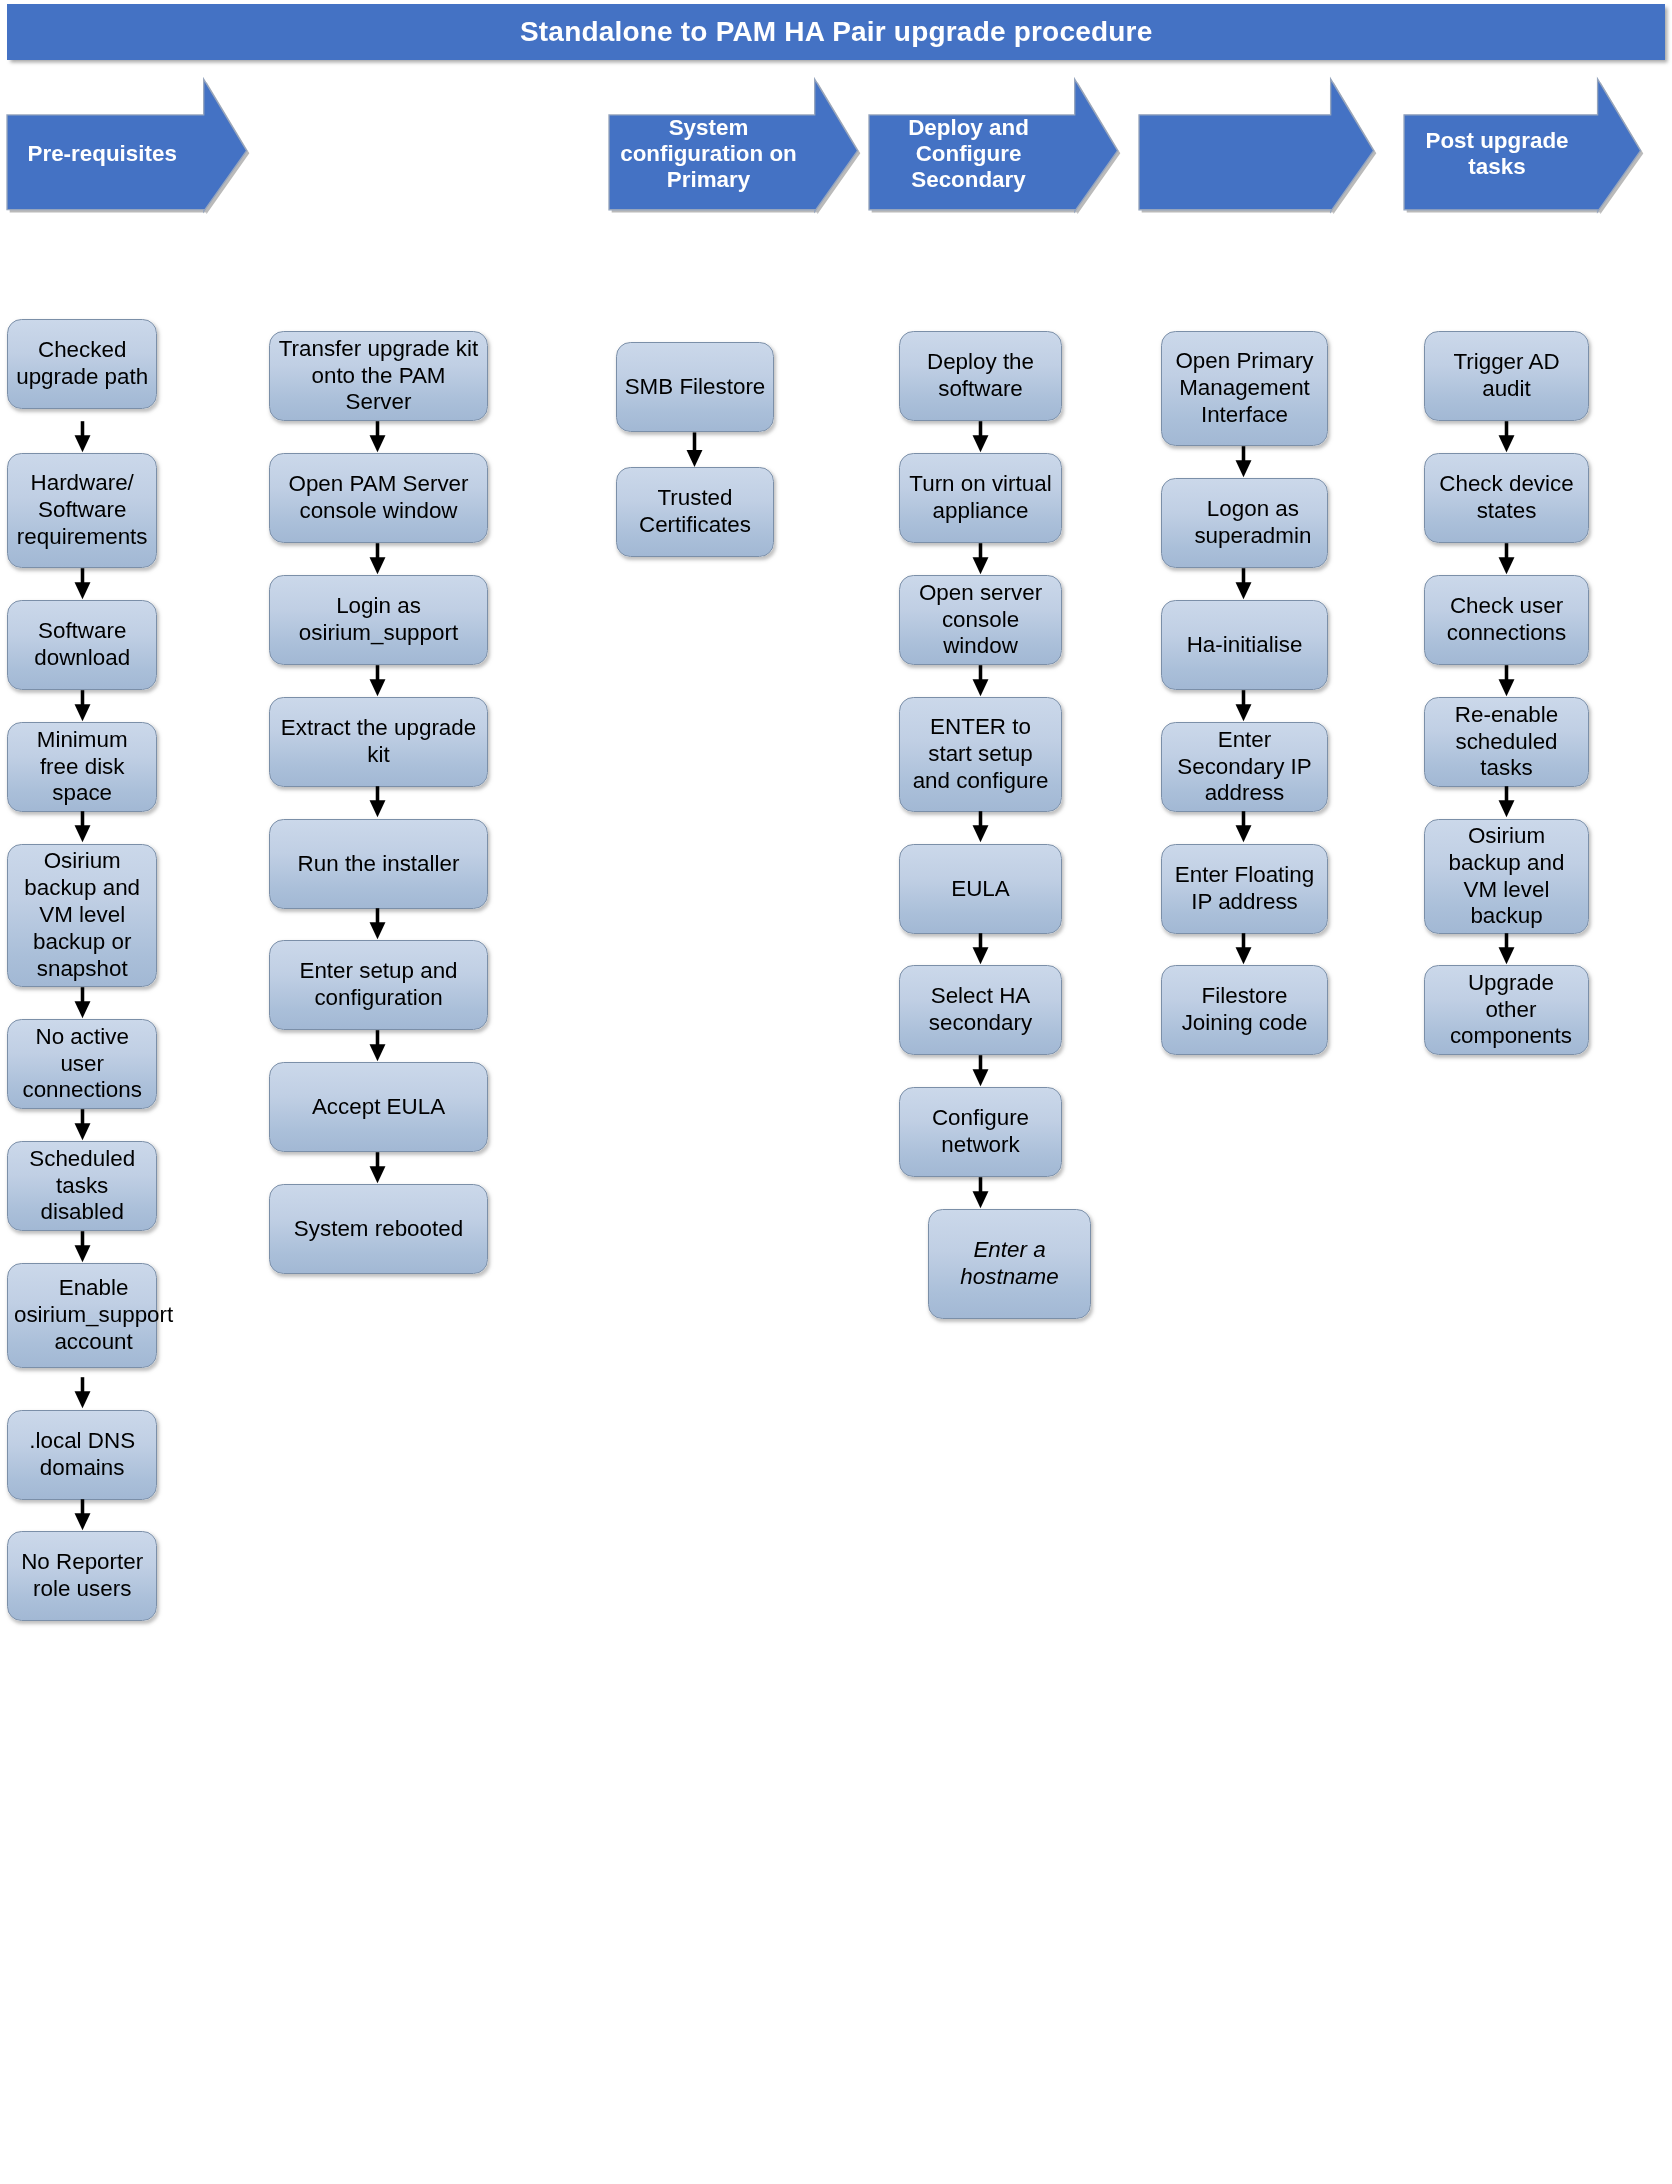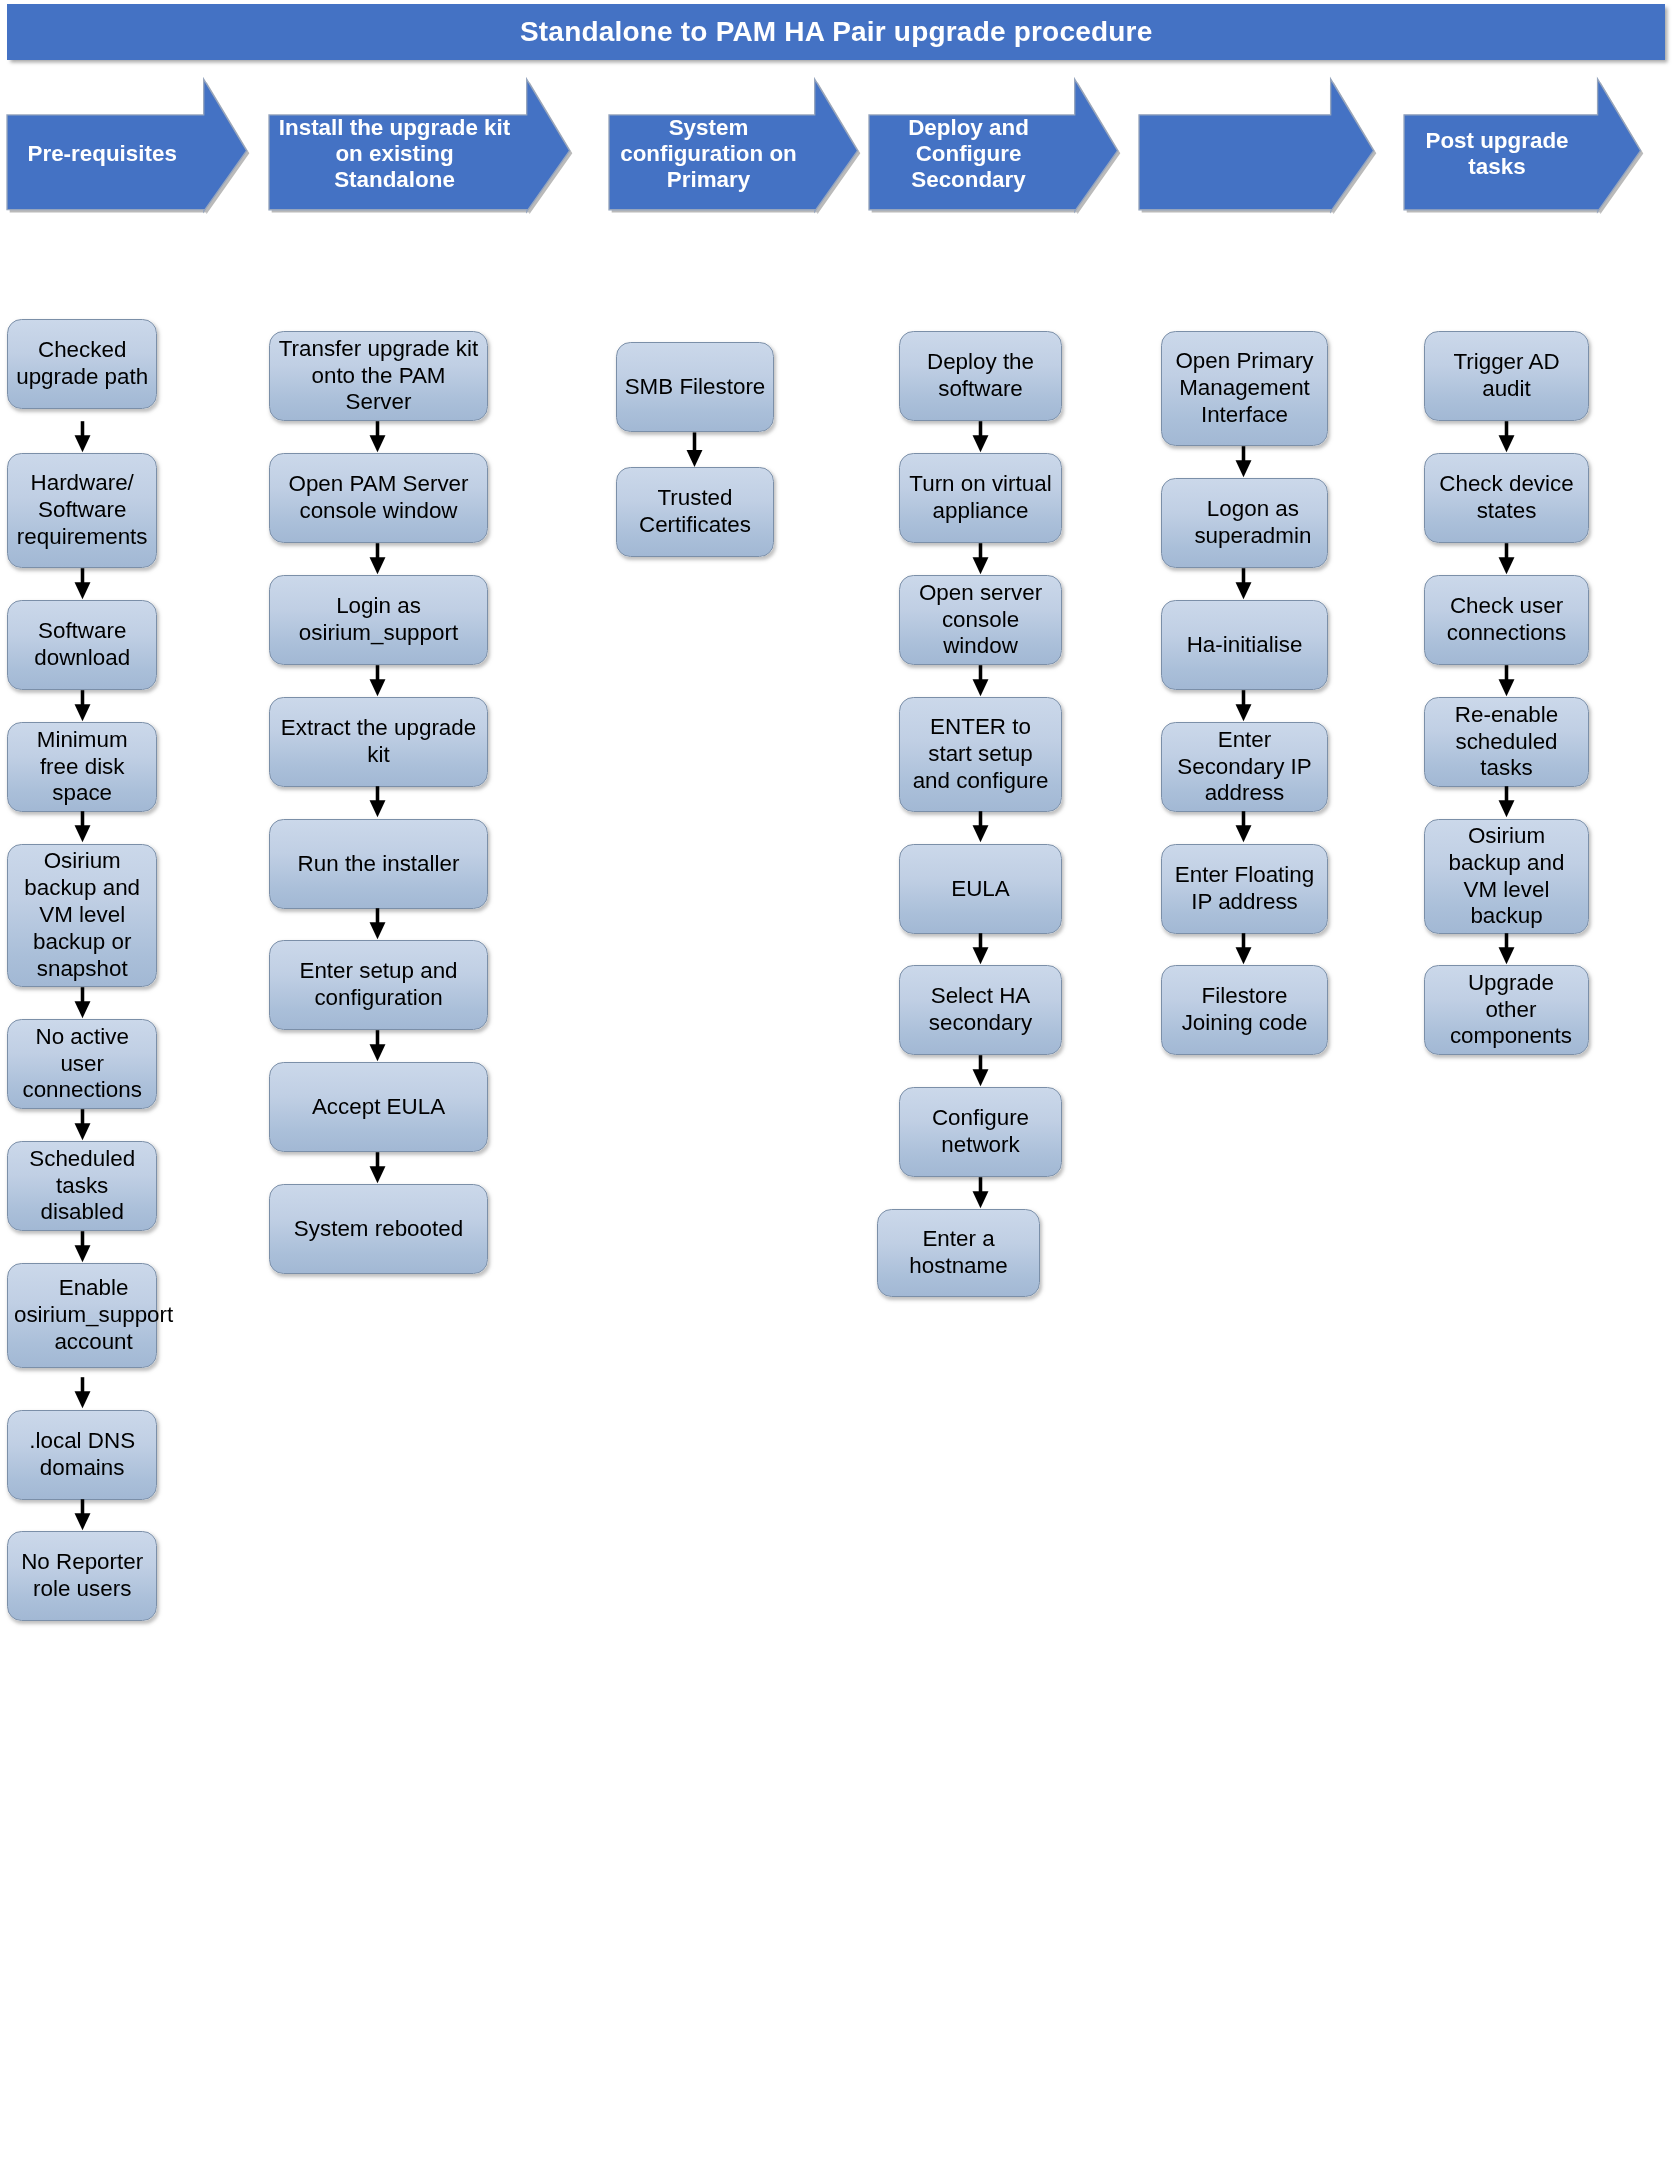--- a/index.html
+++ b/index.html
@@ -106,27 +106,20 @@
 </div>
 
 <div id="arrow-band">
     <div class="chevron" style="left: 7.2px; width: 240px;">
       <svg width="245" height="138" viewBox="0 0 274 154">
         <polygon points="0,40 220,40 220,0 268,80 220,148 220,146 0,146" transform="translate(3,3)" fill="rgba(140,140,140,0.6)"></polygon>
         <polygon points="0,40 220,40 220,0 268,80 220,148 220,146 0,146" fill="#4472C4" stroke="#96a5bd" stroke-width="1.5"></polygon>
       </svg>
       <div class="chev-label">Pre-requisites</div>
     </div>
-    <div class="chevron" style="left: 269px; width: 301px;">
-      <svg width="306" height="138" viewBox="0 0 342 154">
-        <polygon points="0,40 288,40 288,0 336,80 288,148 288,146 0,146" transform="translate(3,3)" fill="rgba(140,140,140,0.6)"></polygon>
-        <polygon points="0,40 288,40 288,0 336,80 288,148 288,146 0,146" fill="#4472C4" stroke="#96a5bd" stroke-width="1.5"></polygon>
-      </svg>
-      <div class="chev-label">Install the upgrade kit on existing Standalone</div>
-    </div>
     <div class="chevron" style="left: 609px; width: 249px;">
       <svg width="254" height="138" viewBox="0 0 284 154">
         <polygon points="0,40 230,40 230,0 278,80 230,148 230,146 0,146" transform="translate(3,3)" fill="rgba(140,140,140,0.6)"></polygon>
         <polygon points="0,40 230,40 230,0 278,80 230,148 230,146 0,146" fill="#4472C4" stroke="#96a5bd" stroke-width="1.5"></polygon>
       </svg>
       <div class="chev-label">System configuration on Primary</div>
     </div>
     <div class="chevron" style="left: 869px; width: 249px;">
       <svg width="254" height="138" viewBox="0 0 284 154">
         <polygon points="0,40 230,40 230,0 278,80 230,148 230,146 0,146" transform="translate(3,3)" fill="rgba(140,140,140,0.6)"></polygon>
@@ -292,21 +285,21 @@
     </div>
     <div class="flow-box" style="left: 899px; top: 844px; width: 163px; height: 90px;">
       <span>EULA</span>
     </div>
     <div class="flow-box" style="left: 899px; top: 965px; width: 163px; height: 90px;">
       <span>Select HA secondary</span>
     </div>
     <div class="flow-box" style="left: 899px; top: 1087px; width: 163px; height: 90px;">
       <span>Configure network</span>
     </div>
-    <div class="flow-box" style="left: 877px; top: 1209px; width: 163px; height: 88px;">
+    <div class="flow-box" style="left: 928px; top: 1209px; width: 163px; height: 110px; font-style: italic;">
       <span>Enter a hostname</span>
     </div>
     <svg class="connector" width="23" height="34" style="left: 969px; top: 421px;" viewBox="0 0 26 38">
       <line x1="13" y1="0" x2="13" y2="19" stroke="#000000" stroke-width="4"></line>
       <polygon points="4,16 22,16 13,35" fill="#000000"></polygon>
     </svg>
     <svg class="connector" width="23" height="34" style="left: 969px; top: 543px;" viewBox="0 0 26 38">
       <line x1="13" y1="0" x2="13" y2="19" stroke="#000000" stroke-width="4"></line>
       <polygon points="4,16 22,16 13,35" fill="#000000"></polygon>
     </svg>

